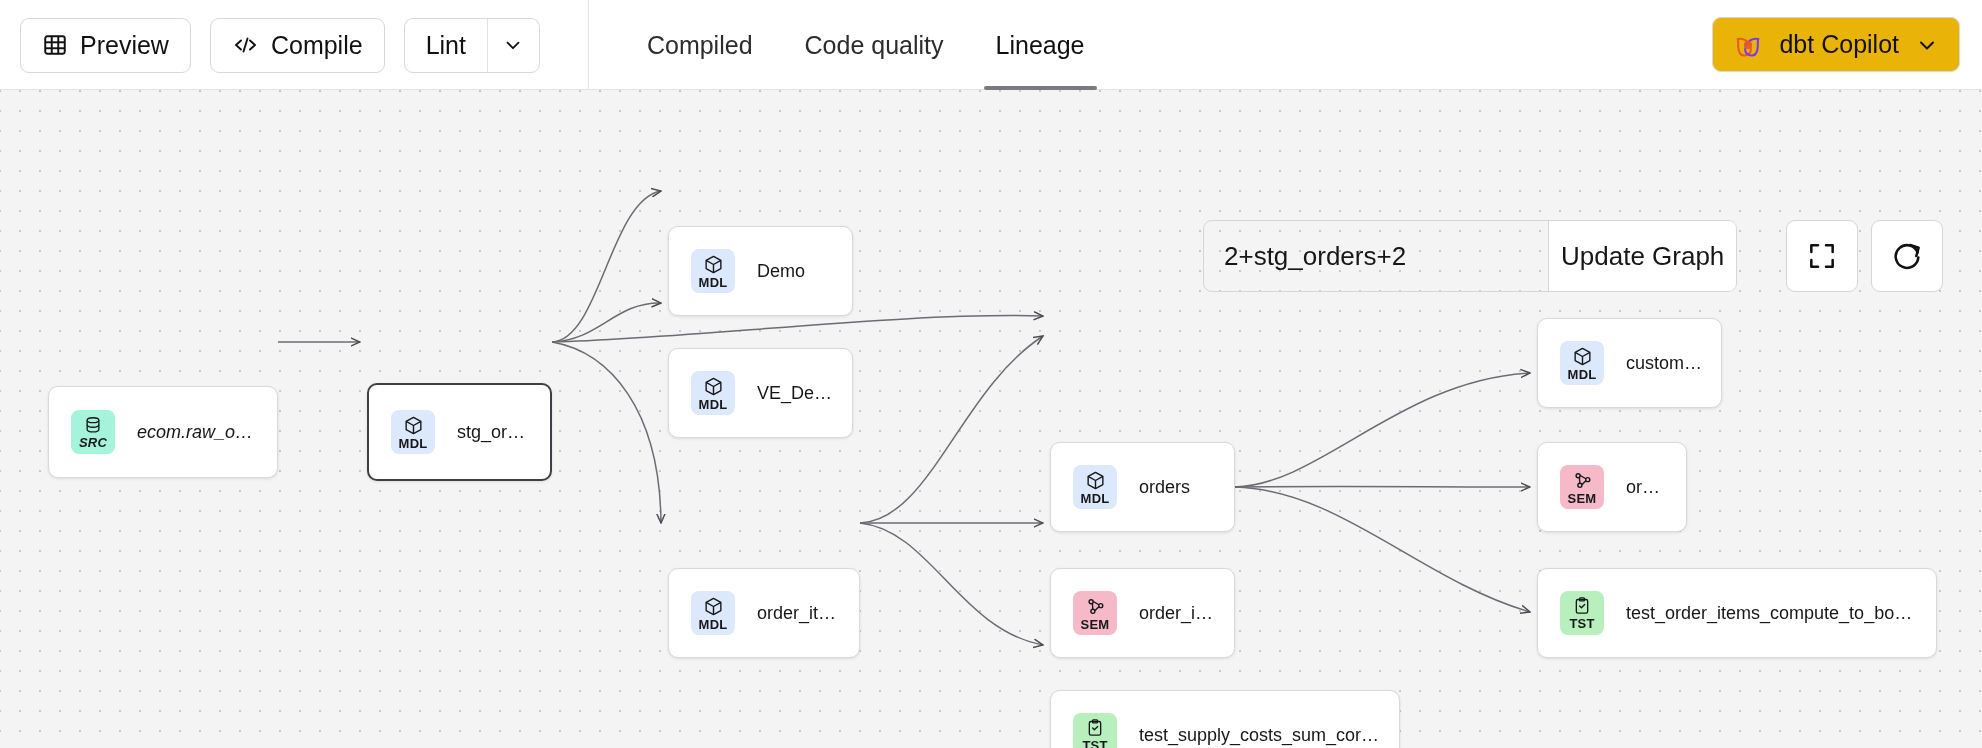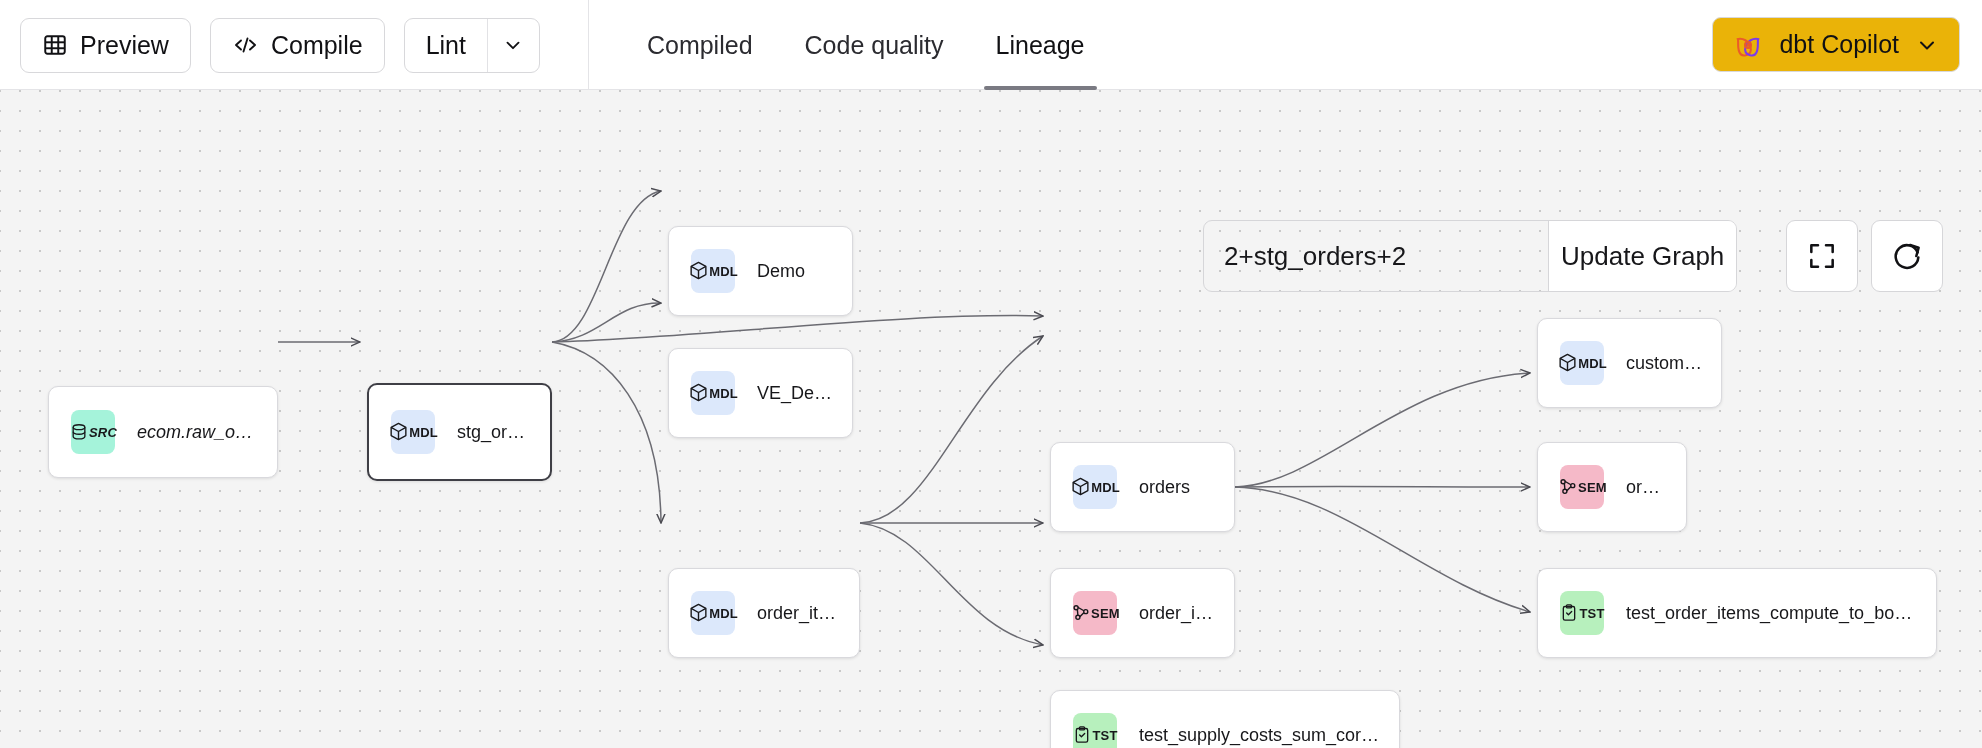--- a/index.html
+++ b/index.html
@@ -136,21 +136,21 @@
     display: flex; align-items: center;
     padding-left: 22px;
     cursor: pointer;
     overflow: hidden;
   }
   .node.selected { border: 2px solid #3f3f46; }
   .badge {
     flex: 0 0 auto;
     width: 44px; height: 44px;
     border-radius: 8px;
-    display: flex; 
+    display: flex; flex-direction: column;
     align-items: center; justify-content: center;
     gap: 0px;
   }
   .badge-label {
     font-size: 13px; line-height: 13px; font-weight: 600;
     letter-spacing: 0.2px; color: #18181b;
   }
   .badge svg { display: block; margin-bottom: 1px; }
   .badge-mdl { background: #dce8fb; }
   .badge-src { background: #a5f3da; }

